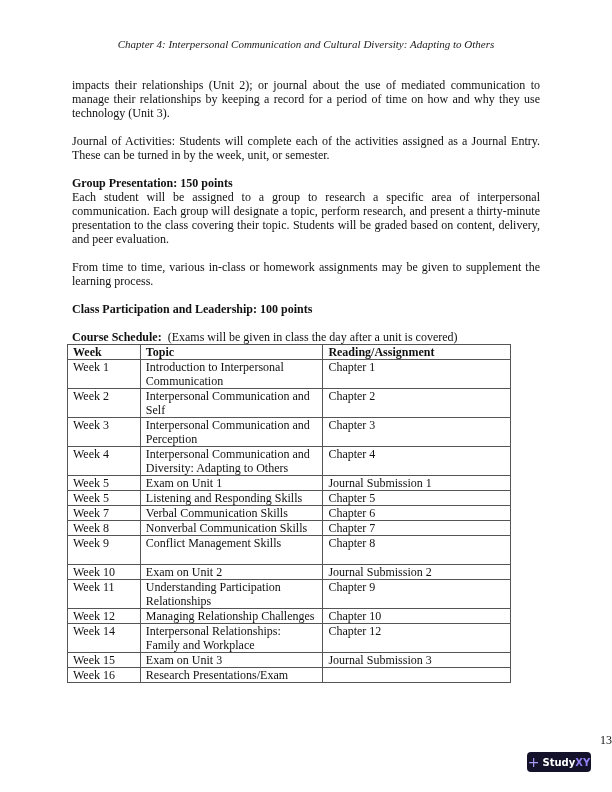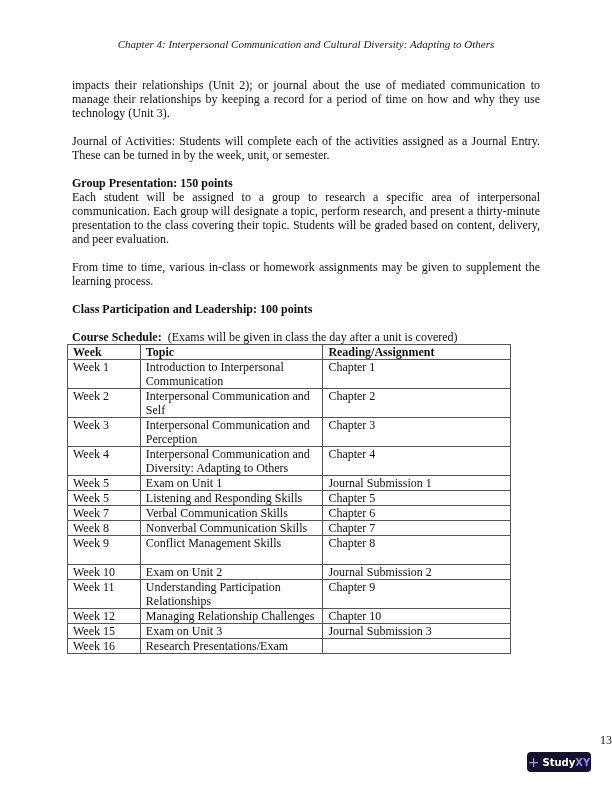--- a/index.html
+++ b/index.html
@@ -113,20 +113,25 @@
           <td>Week 11</td>
           <td>Understanding Participation Relationships</td>
           <td>Chapter 9</td>
         </tr>
         <tr>
           <td>Week 12</td>
           <td>Managing Relationship Challenges</td>
           <td>Chapter 10</td>
         </tr>
         <tr>
+          <td>Week 14</td>
+          <td>Interpersonal Relationships: Family and Workplace</td>
+          <td>Chapter 12</td>
+        </tr>
+        <tr>
           <td>Week 15</td>
           <td>Exam on Unit 3</td>
           <td>Journal Submission 3</td>
         </tr>
         <tr>
           <td>Week 16</td>
           <td>Research Presentations/Exam</td>
           <td></td>
         </tr>
       </tbody>

